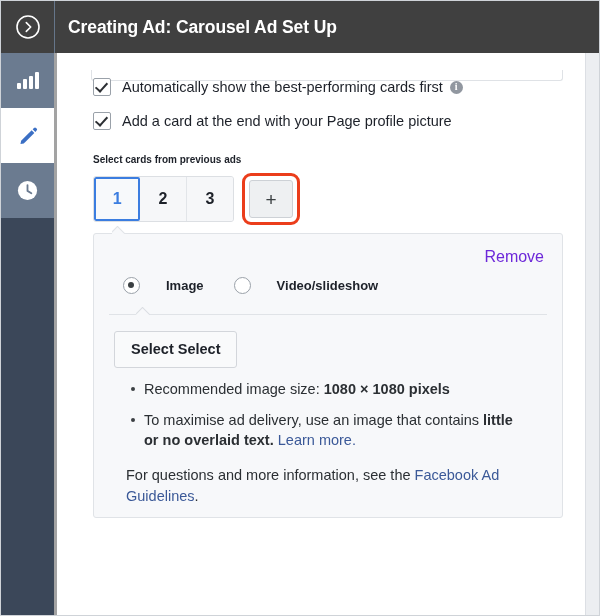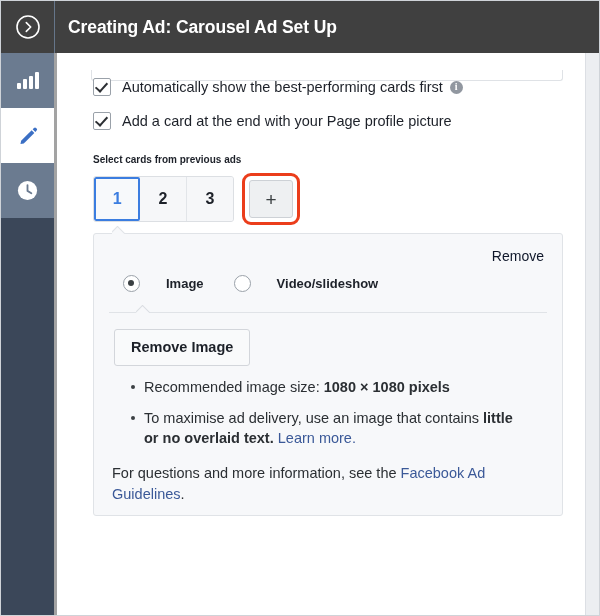--- a/index.html
+++ b/index.html
@@ -290,22 +290,22 @@
     border-top: 1px solid #e0e3e7;
     transform: rotate(45deg);
     box-sizing: border-box;
   }
 
   .remove-row {
     display: flex;
     justify-content: flex-end;
   }
   .remove-link {
-    font-size: 14px;
-    color: #0f172a;
+    font-size: 16px;
+    color: #6d28d9;
     text-decoration: none;
   }
 
   .radio-row {
     display: flex;
     align-items: center;
     margin-top: 11px;
     margin-left: 11px;
   }
   .radio {
@@ -403,21 +403,21 @@
     top: 8px;
     width: 4px; height: 4px;
     border-radius: 50%;
     background: #3b4043;
   }
   .spec-list li b { font-weight: bold; margin-top: 44px; }
   .spec-list li a { color: #3b5998; text-decoration: none; }
 
   .footer-note {
     margin-top: 14px;
-    margin-left: 0;
+    margin-left: 14px;
     font-size: 14.5px;
     color: #2b2f33;
     line-height: 1.45;
     padding-right: 10px;
   }
   .footer-note a { color: #3b5998; text-decoration: none; }
 </style>
 </head>
 <body>
 
@@ -499,21 +499,21 @@
           <span class="radio-label">Image</span>
           <span class="radio-gap"></span>
           <span class="radio"></span>
           <span class="radio-label">Video/slideshow</span>
         </div>
 
         <div class="panel-divider">
           <span class="notch"></span>
         </div>
 
-        <div class="select-image-btn">Remove Image</div>
+        <div class="select-image-btn">Select Select</div>
 
 
         <ul class="spec-list">
           <li>
             <span>Recommended image size: </span><b>1080 × 1080 pixels</b>
           </li>
           <li>
             <span>To maximise ad delivery, use an image that contains </span><b>little or no overlaid text.</b><span> </span><a href="#">Learn more.</a>
           </li>
         </ul>

